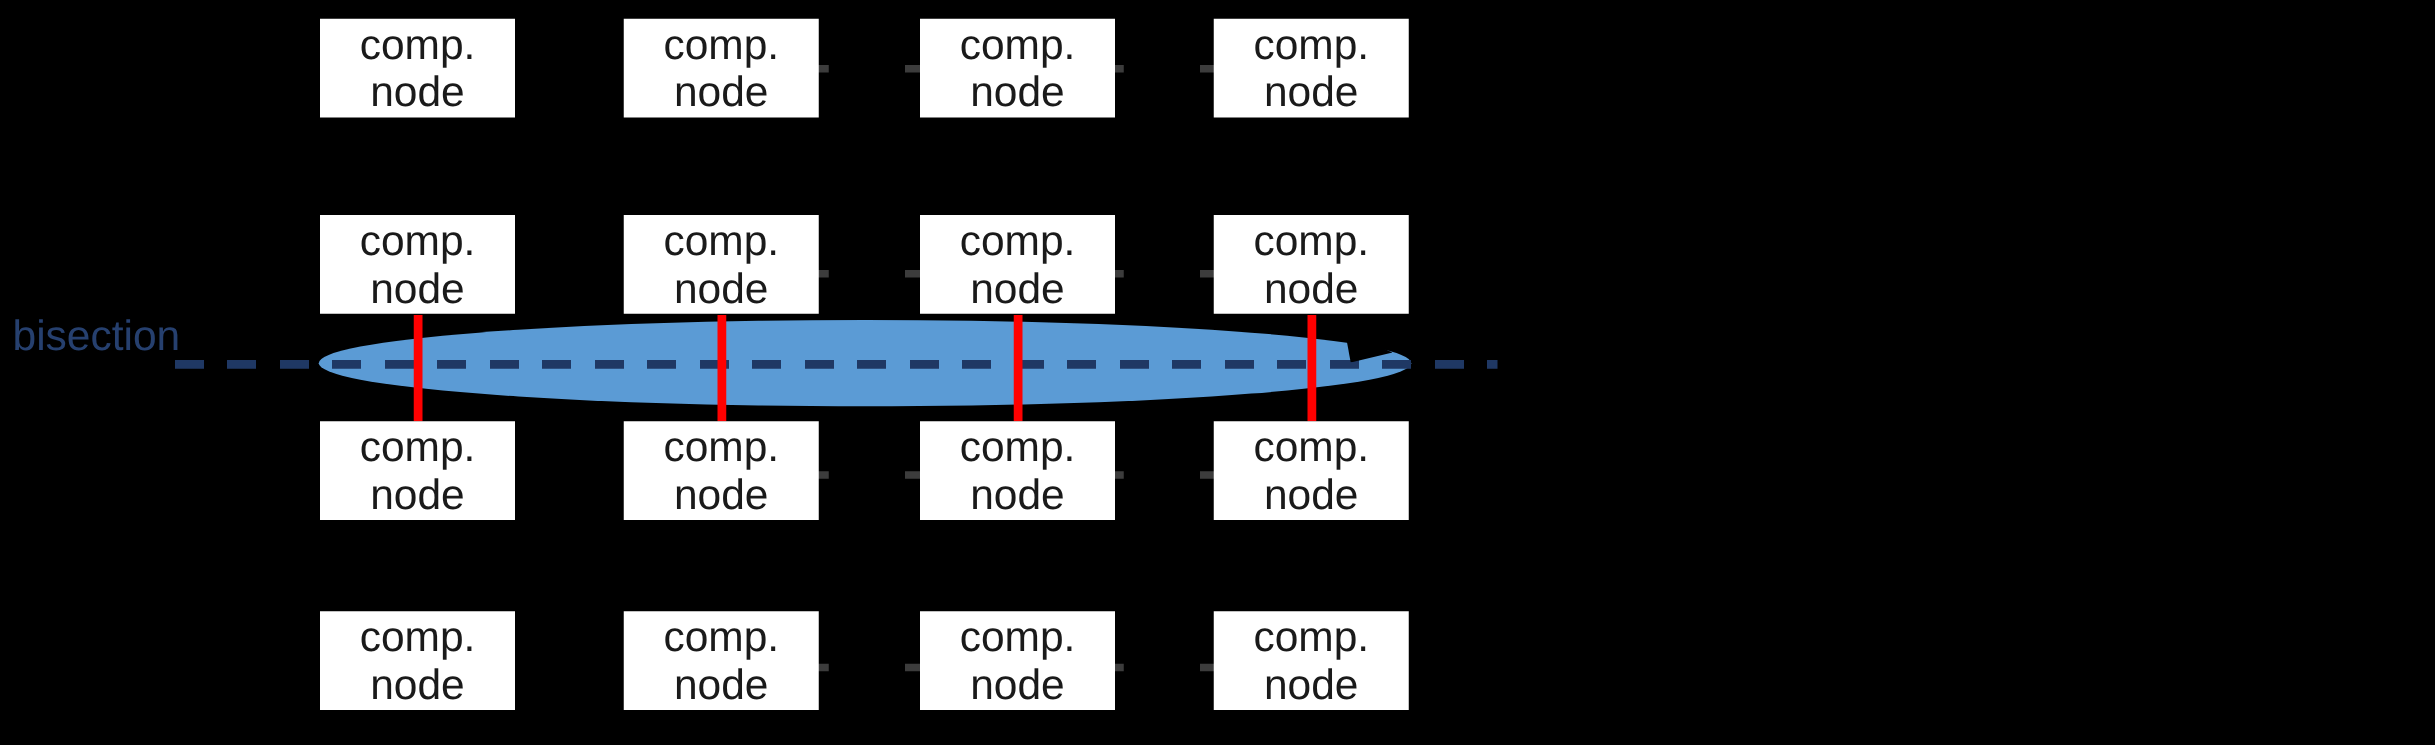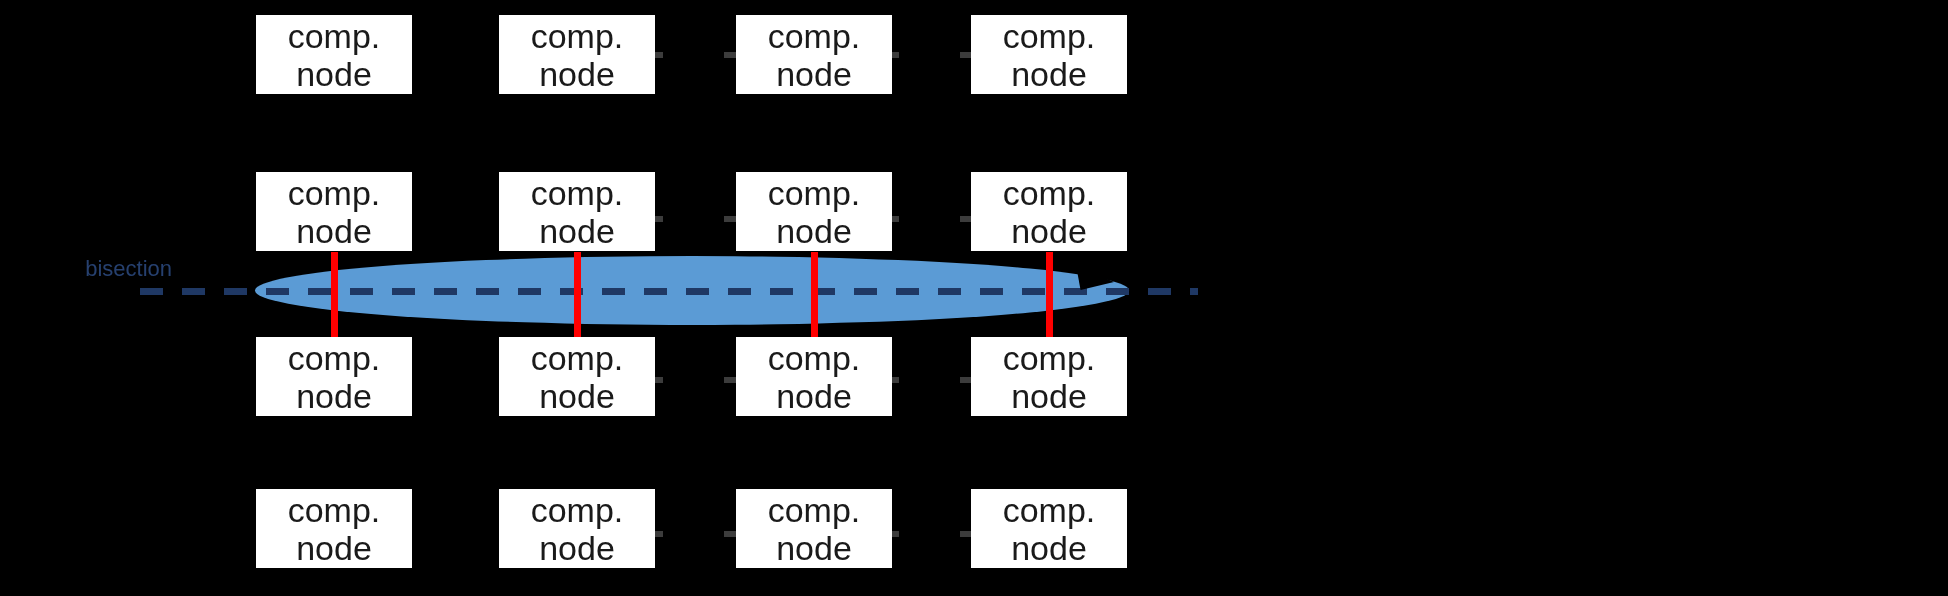--- a/index.html
+++ b/index.html
@@ -57,22 +57,22 @@
     text-align:center;
     font-size:34px;line-height:38px;
     white-space:pre-line;
     z-index:5;
   }
   
   .cutlabel{
     position:absolute;
     left:10px;top:248px;width:162px;
     color:#26406f;
-    font-size:22px;line-height:42px;
-    text-align:right;
+    font-size:34px;line-height:42px;
+    text-align:left;
     z-index:6;
   }
   .cutlabel span{display:block;}
 </style>
 </head>
 <body>
 
 <div class="stage">
 
   <div class="ellipse"></div>

